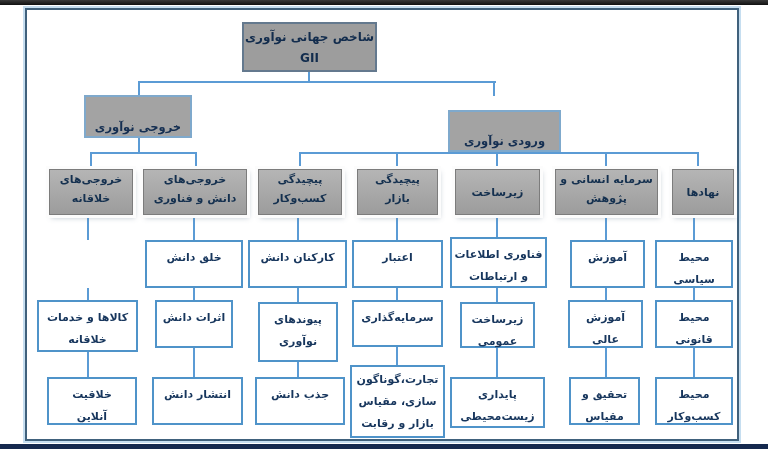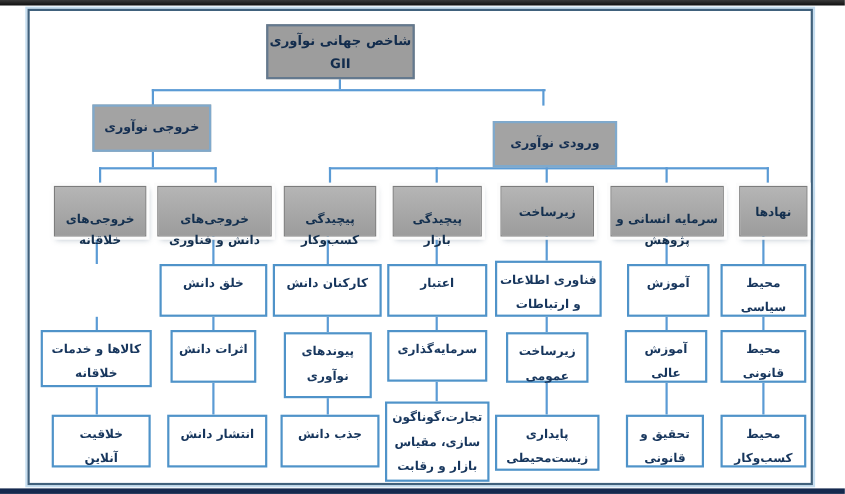--- a/index.html
+++ b/index.html
@@ -25,27 +25,27 @@
     display:flex;align-items:flex-start;justify-content:center;
     text-align:center;font-weight:bold;color:#17365d;
     white-space:pre-line;direction:rtl;
   }
   .root{
     background:#9d9d9d;border:2px solid #64798e;
     font-size:12px;line-height:21px;padding-top:3px;color:#122c4d;
   }
   .branch{
     background:#a3a3a3;border:2px solid #7fa9cc;
-    font-size:11.5px;line-height:18px;padding-top:9px;color:#152f52;
+    font-size:11.5px;line-height:18px;padding-top:9px;color:#152f52;align-items:flex-end;
   }
   .pillar{
     background:linear-gradient(#b5b5b5,#9c9c9c);
     border:1px solid #7c7c7c;
     box-shadow:0 0 0 3px #fcfcfc,2px 3px 5px rgba(110,130,150,.45);
-    font-size:11px;line-height:19px;padding-top:20px;color:#14304f;
+    font-size:11px;line-height:19px;padding-top:0;color:#14304f;
   }
   .pillar.one{padding-top:13px;}
   .sub{
     background:#ffffff;border:2px solid #4f93c9;
     font-size:11px;line-height:22px;padding-top:5px;
   }
   .sub.tall{padding-top:2px;line-height:22px;}
   .watermark{position:absolute;opacity:.55;pointer-events:none;}
 </style>
 </head>
@@ -193,21 +193,21 @@
 
   <div class="box sub" style="left:570px;top:240px;width:75px;height:48px">
     <span>آموزش</span>
   </div>
   <div class="box sub" style="left:568px;top:300px;width:75px;height:48px">
     <span>آموزش
 عالی</span>
   </div>
   <div class="box sub" style="left:569px;top:377px;width:71px;height:48px">
     <span>تحقیق و
-قانونی</span>
+مقیاس</span>
   </div>
 
   <div class="box sub" style="left:655px;top:240px;width:78px;height:48px">
     <span>محیط
 سیاسی</span>
   </div>
   <div class="box sub" style="left:655px;top:300px;width:78px;height:48px">
     <span>محیط
 قانونی</span>
   </div>

